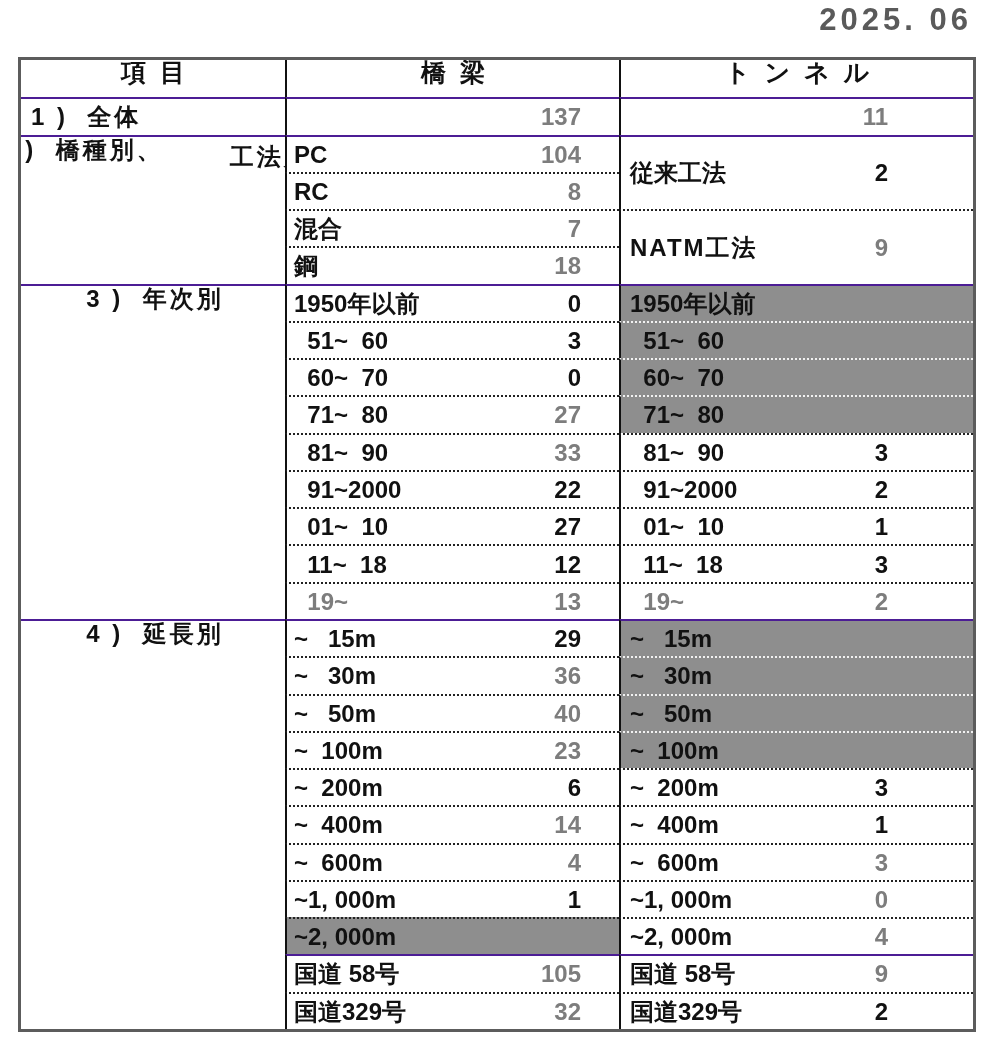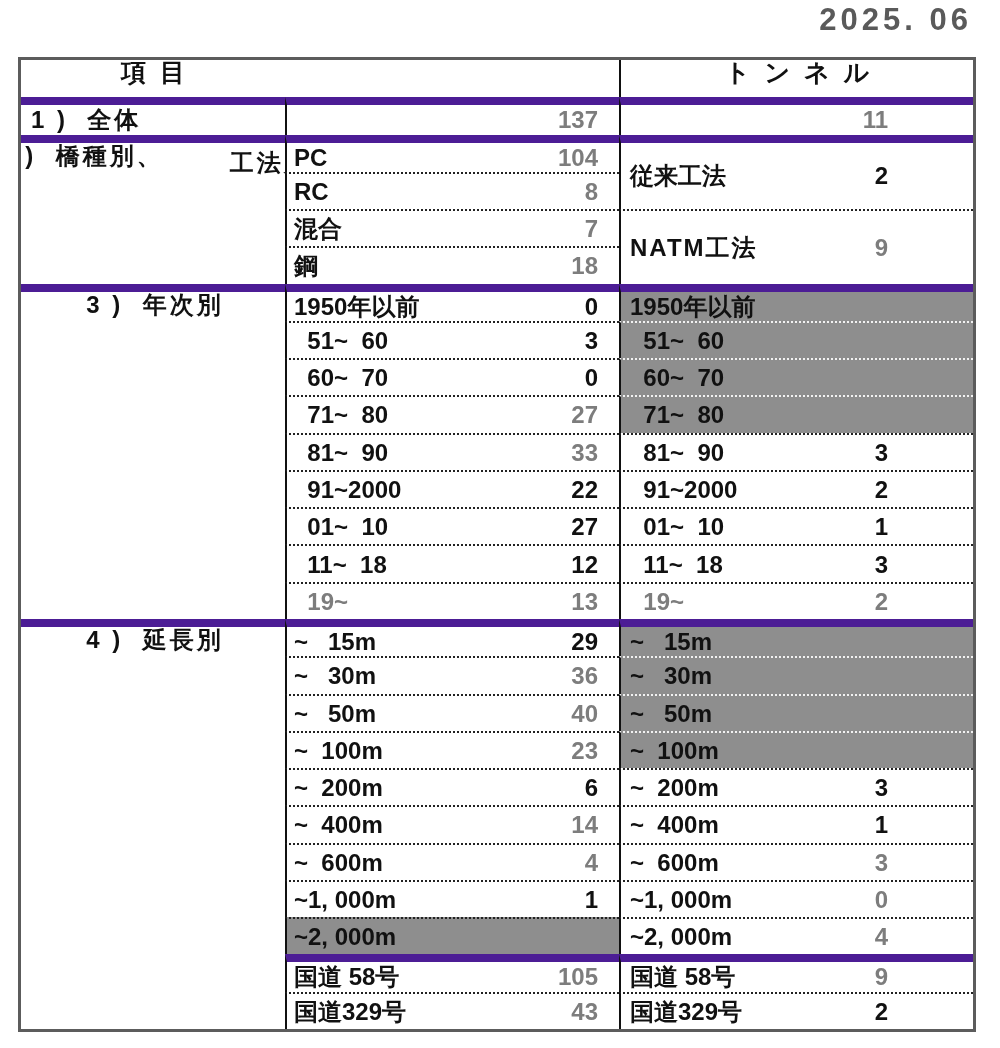--- a/index.html
+++ b/index.html
@@ -20,46 +20,47 @@
     grid-template-columns:264px 334px 1fr;
     grid-template-rows:repeat(26,1fr);
     border:3px solid #5c5c5c;
     box-sizing:border-box;
     background:#ffffff;
   }
   .cell{
     display:flex;align-items:center;justify-content:space-between;
     box-sizing:border-box;
     border-left:2px solid #111;
-    padding:0 21px 0 7px;
+    padding:0 38px 0 7px;
     font-size:24px;font-weight:bold;color:#111;
     white-space:pre;overflow:hidden;line-height:1.05;
   }
   .c1{border-left:none;padding:0 6px 0 10px;letter-spacing:3px;}
   .c3{padding-right:85px;padding-left:9px;}
   .hdr{justify-content:center;font-size:25px;letter-spacing:14px;padding:0 0 14px 14px;}
   .seclab{flex-direction:row;align-items:flex-start;justify-content:center;}
   .seclab .ln2{padding-left:66px;margin-top:7px;}
-  .ts{border-top:8px solid #4c1d95;}
+  .ts{border-top:2px solid #4c1d95;}
   .td{border-top:2px dotted #222;}
   .tdw{border-top:2px dotted #f2f2f2;}
   .shaded{background:#8e8e8e;}
   .g{color:#7d7d7d;}
   .lab{flex:0 1 auto;}
   .val{flex:0 0 auto;text-align:right;}
   .sp2{letter-spacing:2px;}
 </style>
 </head>
 <body>
 
 <div class="date">2025. 06</div>
 
 <div class="tbl">
 
   <div class="cell c1 hdr" style="grid-area:1/1">項目</div>
+  <div class="cell hdr" style="grid-area:1/2">橋梁</div>
   <div class="cell hdr" style="grid-area:1/3">トンネル</div>
 
   <div class="cell c1 ts" style="grid-area:2/1">1 )  全体</div>
   <div class="cell ts" style="grid-area:2/2"><span class="lab"></span><span class="val g">137</span></div>
   <div class="cell c3 ts" style="grid-area:2/3"><span class="lab"></span><span class="val g">11</span></div>
 
   <div class="cell c1 ts seclab" style="grid-area:3/1/7/2">
     <span class="ln1">2 )  橋種別、</span>
     <span class="ln2">工法別</span>
   </div>
@@ -108,17 +109,17 @@
   <div class="cell c3 tdw shaded" style="grid-area:17/3"><span class="lab">~   30m</span></div>
   <div class="cell c3 tdw shaded" style="grid-area:18/3"><span class="lab">~   50m</span></div>
   <div class="cell c3 tdw shaded" style="grid-area:19/3"><span class="lab">~  100m</span></div>
   <div class="cell c3 td" style="grid-area:20/3"><span class="lab">~  200m</span><span class="val">3</span></div>
   <div class="cell c3 td" style="grid-area:21/3"><span class="lab">~  400m</span><span class="val">1</span></div>
   <div class="cell c3 td" style="grid-area:22/3"><span class="lab">~  600m</span><span class="val g">3</span></div>
   <div class="cell c3 td" style="grid-area:23/3"><span class="lab">~1, 000m</span><span class="val g">0</span></div>
   <div class="cell c3 td" style="grid-area:24/3"><span class="lab">~2, 000m</span><span class="val g">4</span></div>
 
   <div class="cell ts" style="grid-area:25/2"><span class="lab">国道 58号</span><span class="val g">105</span></div>
-  <div class="cell td" style="grid-area:26/2"><span class="lab">国道329号</span><span class="val g">43</span></div>
+  <div class="cell td" style="grid-area:26/2"><span class="lab">国道329号</span><span class="val g">32</span></div>
   <div class="cell c3 ts" style="grid-area:25/3"><span class="lab">国道 58号</span><span class="val g">9</span></div>
   <div class="cell c3 td" style="grid-area:26/3"><span class="lab">国道329号</span><span class="val">2</span></div>
 
 </div>
 
 </body></html>

